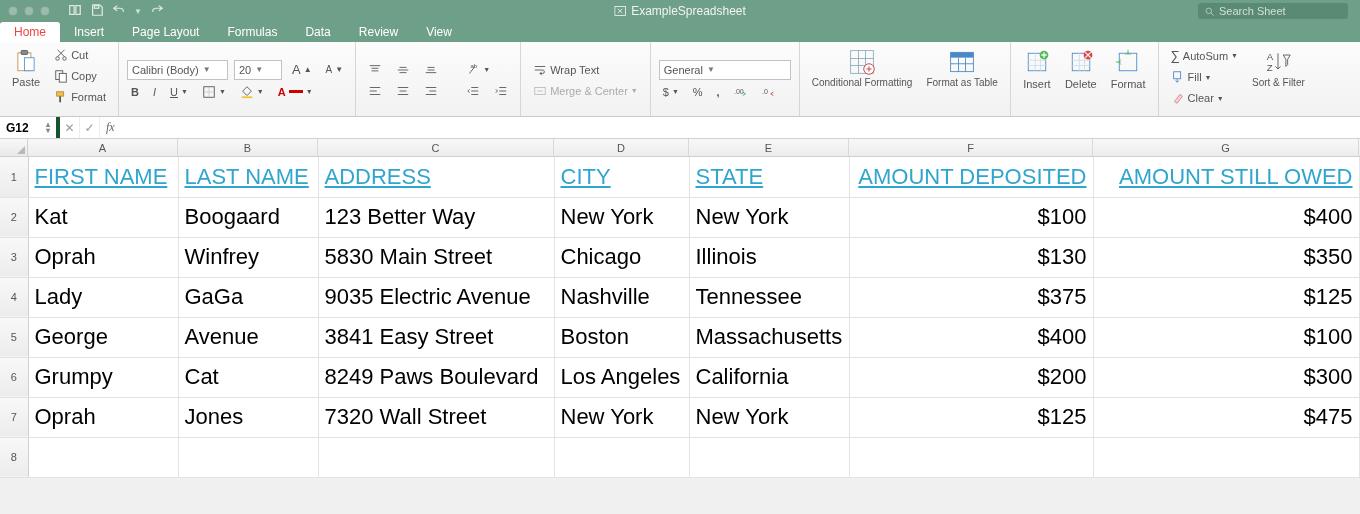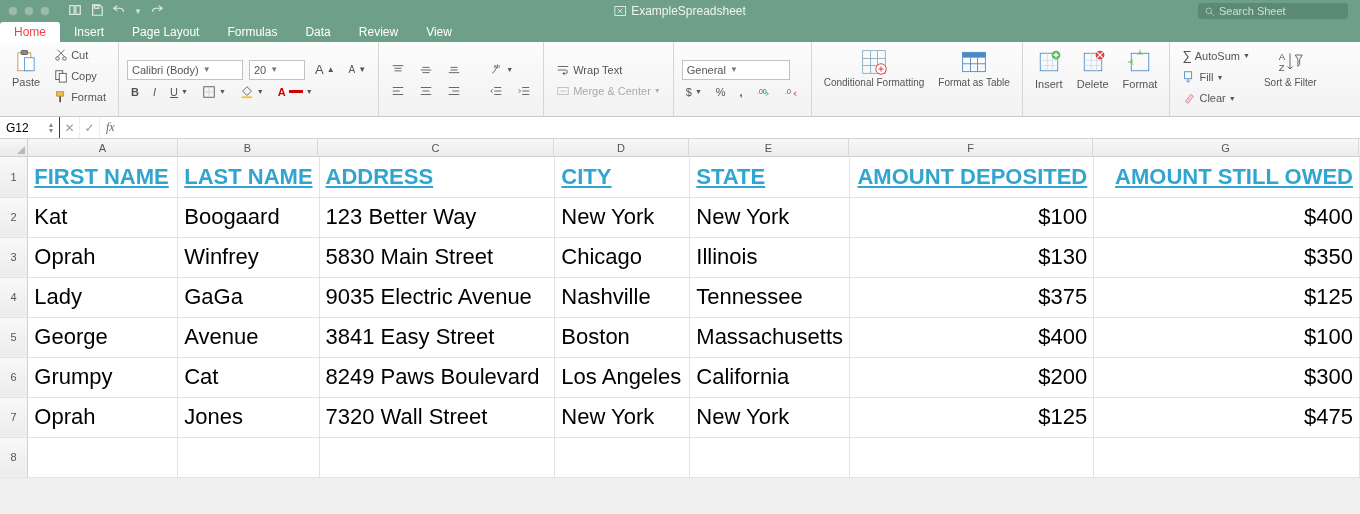--- a/index.html
+++ b/index.html
@@ -31,34 +31,34 @@
   .mini-row svg, .mini-btn svg { width:14px; height:14px; }
   .mini-btn { display:flex; align-items:center; gap:3px; padding:1px 3px; border:1px solid transparent; border-radius:2px;}
   .sel { display:flex; align-items:center; border:1px solid #c2c2c2; background:#fff; height:20px; padding:0 4px; gap:4px; font-size:11px;}
   .sel .caret{font-size:8px; color:#777;}
   .ico-box { width:28px; height:28px; display:flex; align-items:center; justify-content:center;}
   .ico-box svg{width:100%;height:100%;}
   .biggrp{display:flex; gap:6px; align-items:flex-start;}
 
   
   .formula-bar { height: 22px; background: #fff; border-bottom: 1px solid #d0d0d0; display: flex; align-items: center; font-size: 12px; }
-  .name-box { width: 60px; border-right: 1px solid #14532d; padding: 0 6px; display:flex; align-items:center; justify-content:space-between; height:100%; }
+  .name-box { width: 60px; border-right: 4px solid #14532d; padding: 0 6px; display:flex; align-items:center; justify-content:space-between; height:100%;font-weight:bold; }
   .name-box .caret2{font-size:8px;color:#888;display:flex;flex-direction:column;line-height:6px;}
   .fb-btn { width:20px; display:flex; align-items:center; justify-content:center; color:#999; height:100%; border-right:1px solid #eee;}
   .fx { font-style: italic; font-family: "Times New Roman", serif; font-size:12px; padding:0 6px; color:#666;}
 
   
   .grid-area { overflow:hidden; background:#fff; }
   .colhead-row { display:flex; height:18px; background:linear-gradient(#f8f8f8,#ececec); border-bottom:1px solid #d0d0d0; font-size:11px; color:#555; }
   .ch { border-right:1px solid #d9d9d9; display:flex; align-items:center; justify-content:center; }
   table.sheet { border-collapse: collapse; table-layout: fixed; }
   .sheet td { border-right:1px solid #e3e3e3; border-bottom:1px solid #e3e3e3; height:40px; padding:2px 6px; font-size:22px; font-family: "Helvetica Neue Condensed", "Arial Narrow", Arial, sans-serif; vertical-align:middle; white-space:nowrap; overflow:hidden; }
   .sheet td.rh { width:28px; background:linear-gradient(#f8f8f8,#ececec); border-right:1px solid #d0d0d0; text-align:center; font-size:11px; font-family:Arial; color:#555; }
   .sheet td.cur { text-align:right; }
-  .hdr-cell { font-weight:700; color:#2fa5cf; text-decoration: underline; font-size:22px; letter-spacing:0px; }
+  .hdr-cell { font-weight:400; color:#2fa5cf; text-decoration: underline; font-size:22px; letter-spacing:0px; }
   .hdr-cell.r { text-align:right;}
   .corner { width:28px; border-right:1px solid #d0d0d0; background:linear-gradient(#f8f8f8,#e9e9e9); position:relative;}
   .corner::after{content:"";position:absolute;right:2px;bottom:2px;border-left:8px solid transparent;border-bottom:8px solid #b8b8b8;}
 </style>
 </head>
 <body>
 
 <div class="titlebar">
   <div class="traffic">
     <div class="dot"></div>
@@ -145,25 +145,25 @@
             </svg>
             <span>Format</span>
           </div>
       </div>
     </div>
   </div>
 
   <div class="group">
     <div class="rows">
       <div class="mini-row">
-        <div class="sel" style="width:116px">
+        <div class="sel" style="width:101px">
             <span>Calibri (Body)</span>
             <span class="caret">▼</span>
           </div>
-        <div class="sel" style="width:56px">
+        <div class="sel" style="width:48px">
             <span>20</span>
             <span class="caret">▼</span>
           </div>
         <div class="mini-btn">
             <span style="font-size:13px">A</span>
             <span style="font-size:8px">▲</span>
           </div>
         <div class="mini-btn">
             <span style="font-size:10px">A</span>
             <span style="font-size:8px">▼</span>
@@ -275,21 +275,21 @@
             <path d="M5 8h6" stroke="#bbb"></path>
           </svg>
           <span>Merge &amp; Center</span>
           <span style="font-size:7px">▼</span>
         </div>
     </div>
   </div>
 
   <div class="group">
     <div class="rows">
-      <div class="sel" style="width:108px">
+      <div class="sel" style="width:132px">
           <span>General</span>
           <span class="caret">▼</span>
         </div>
       <div class="mini-row">
         <div class="mini-btn">
             <span>$</span>
             <span style="font-size:7px">▼</span>
           </div>
         <div class="mini-btn">
             <span>%</span>

